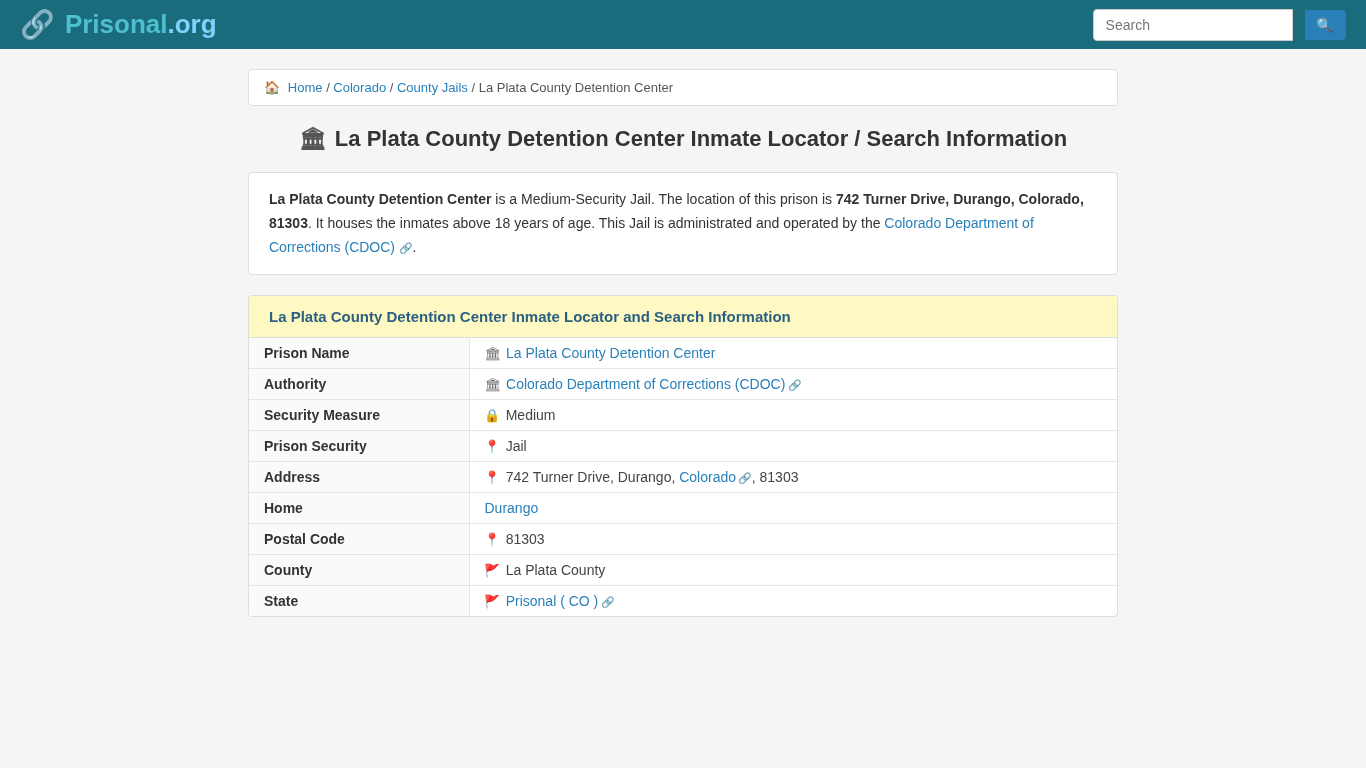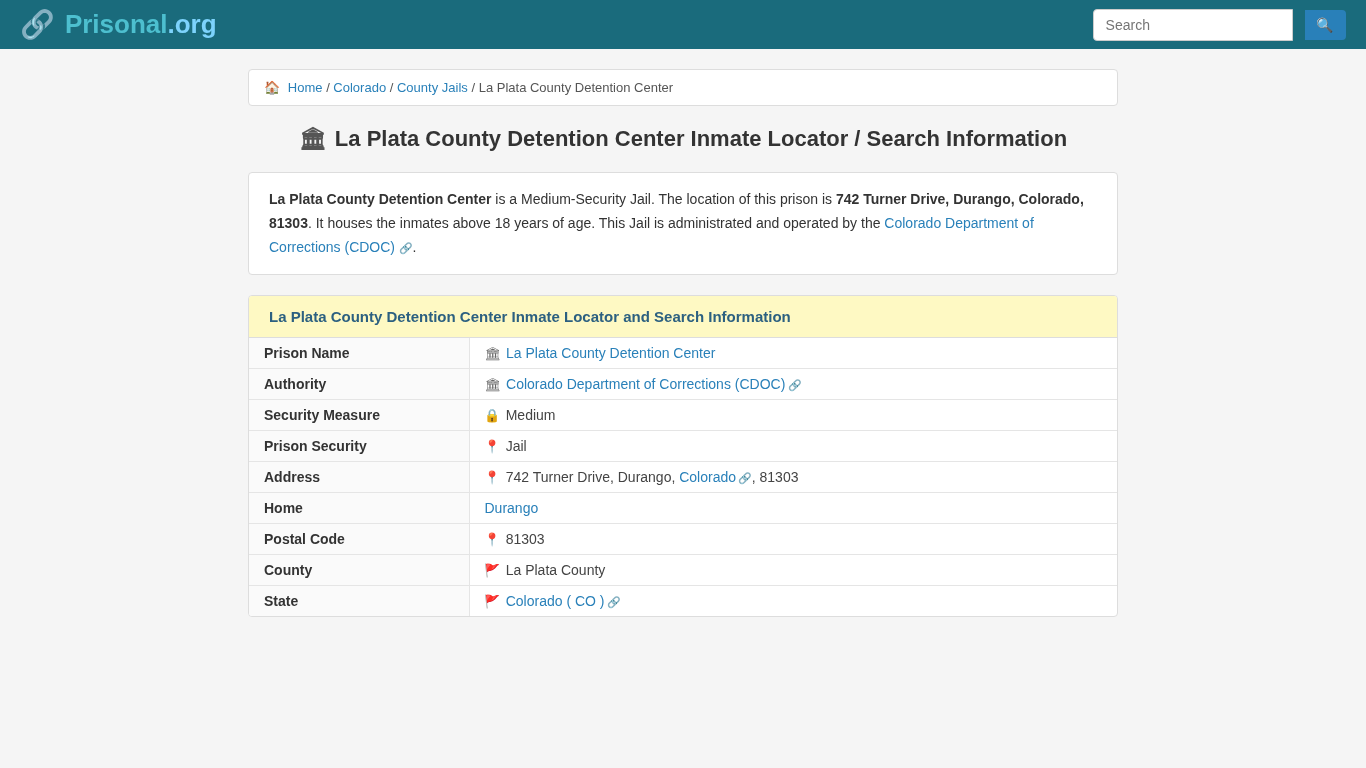--- a/index.html
+++ b/index.html
@@ -223,19 +223,19 @@
           <tr>
             <td>Postal Code</td>
             <td><span class="cell-icon">📍</span>81303</td>
           </tr>
           <tr>
             <td>County</td>
             <td><span class="cell-icon">🚩</span>La Plata County</td>
           </tr>
           <tr>
             <td>State</td>
-            <td><span class="cell-icon">🚩</span><a href="#">Colorado ( CO )</a><span style="font-size: 11px; color: rgb(153, 153, 153); margin-left: 3px;">🔗</span></td>
+            <td><span class="cell-icon">🚩</span><a href="#">Prisonal ( CO )</a><span style="font-size: 11px; color: rgb(153, 153, 153); margin-left: 3px;">🔗</span></td>
           </tr>
         </tbody>
     </table>
   </div>
 
 </div>
 
 </body></html>

